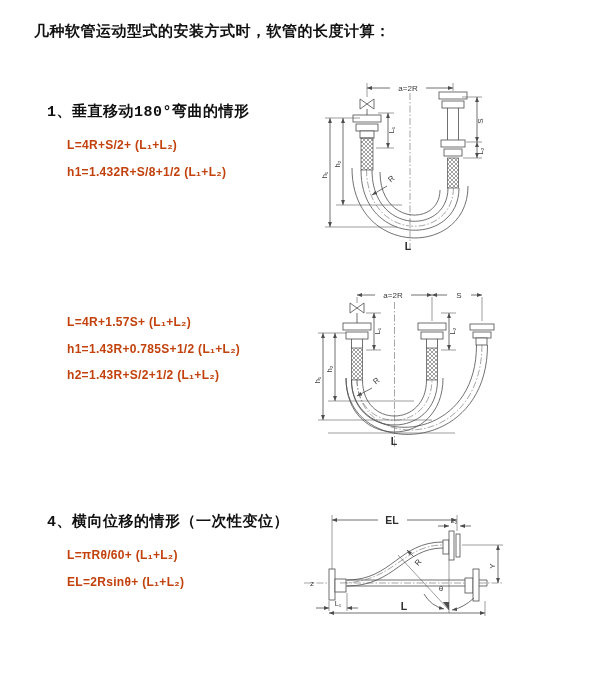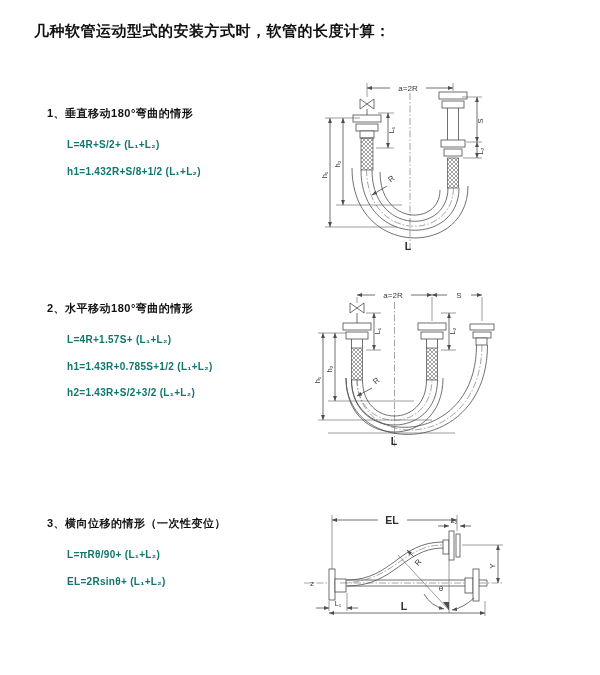--- a/index.html
+++ b/index.html
@@ -10,25 +10,25 @@
   }
   .doc-title{
     position:absolute;left:34px;top:22px;
     font-size:15px;font-weight:bold;letter-spacing:.5px;color:#111;text-align:center;
   }
   .section{position:absolute;left:47px;}
   .sec1{top:104px;}
   .sec2{top:299px;}
   .sec3{top:514px;}
   .sec-heading{
-    font-size:11px;font-weight:bold;letter-spacing:.5px;color:#111;line-height:18px;
+    font-size:15px;font-weight:bold;letter-spacing:.5px;color:#111;line-height:18px;font-family:Liberation Mono, monospace;
   }
   .formulas{margin:10px 0 0 20px;}
   .formula{
-    font-size:10px;font-weight:bold;letter-spacing:.3px;color:#0f766e;
+    font-size:12px;font-weight:bold;letter-spacing:.3px;color:#c2410c;
     line-height:26.5px;white-space:pre;
   }
   svg.diagrams{position:absolute;left:0;top:0;}
   .ln{stroke:#4d4d4d;stroke-width:.8;fill:none;}
   .thin{stroke:#5a5a5a;stroke-width:.6;fill:none;}
   .cl{stroke:#6a6a6a;stroke-width:.6;fill:none;stroke-dasharray:7 2 1.5 2;}
   .dlbl{font-family:"Liberation Sans","DejaVu Sans",sans-serif;font-size:8px;fill:#3a3a3a;}
   .dlbl-sm{font-size:7.5px;}
   .dlbl-lg{font-size:10.5px;font-weight:bold;fill:#2e2e2e;}
   .braid{fill:url(#hatch);stroke:#4d4d4d;stroke-width:.7;}
@@ -41,32 +41,31 @@
 
 <div class="section sec1">
   <div class="sec-heading">1、垂直移动180°弯曲的情形</div>
   <div class="formulas">
     <div class="formula">L=4R+S/2+ (L₁+L₂)</div>
     <div class="formula">h1=1.432R+S/8+1/2 (L₁+L₂)</div>
   </div>
 </div>
 
 <div class="section sec2">
-  <div class="sec-heading">2、水平移动180°弯曲的情形</div>
   <div class="formulas">
     <div class="formula">L=4R+1.57S+ (L₁+L₂)</div>
     <div class="formula">h1=1.43R+0.785S+1/2 (L₁+L₂)</div>
-    <div class="formula">h2=1.43R+S/2+3/2 (L₁+L₂)</div>
+    <div class="formula">h2=1.43R+S/2+1/2 (L₁+L₂)</div>
   </div>
 </div>
 
 <div class="section sec3">
-  <div class="sec-heading">3、横向位移的情形（一次性变位）</div>
+  <div class="sec-heading">4、横向位移的情形（一次性变位）</div>
   <div class="formulas">
-    <div class="formula">L=πRθ/90+ (L₁+L₂)</div>
+    <div class="formula">L=πRθ/60+ (L₁+L₂)</div>
     <div class="formula">EL=2Rsinθ+ (L₁+L₂)</div>
   </div>
 </div>
 
 <svg class="diagrams" width="600" height="675" viewBox="0 0 600 675">
   <defs>
     <marker id="arr" viewBox="0 0 10 10" refX="9" refY="5" markerWidth="7" markerHeight="7" orient="auto-start-reverse">
       <path d="M0,1.5 L9,5 L0,8.5 Z" fill="#4d4d4d"></path>
     </marker>
     <pattern id="hatch" width="4" height="4" patternUnits="userSpaceOnUse">

